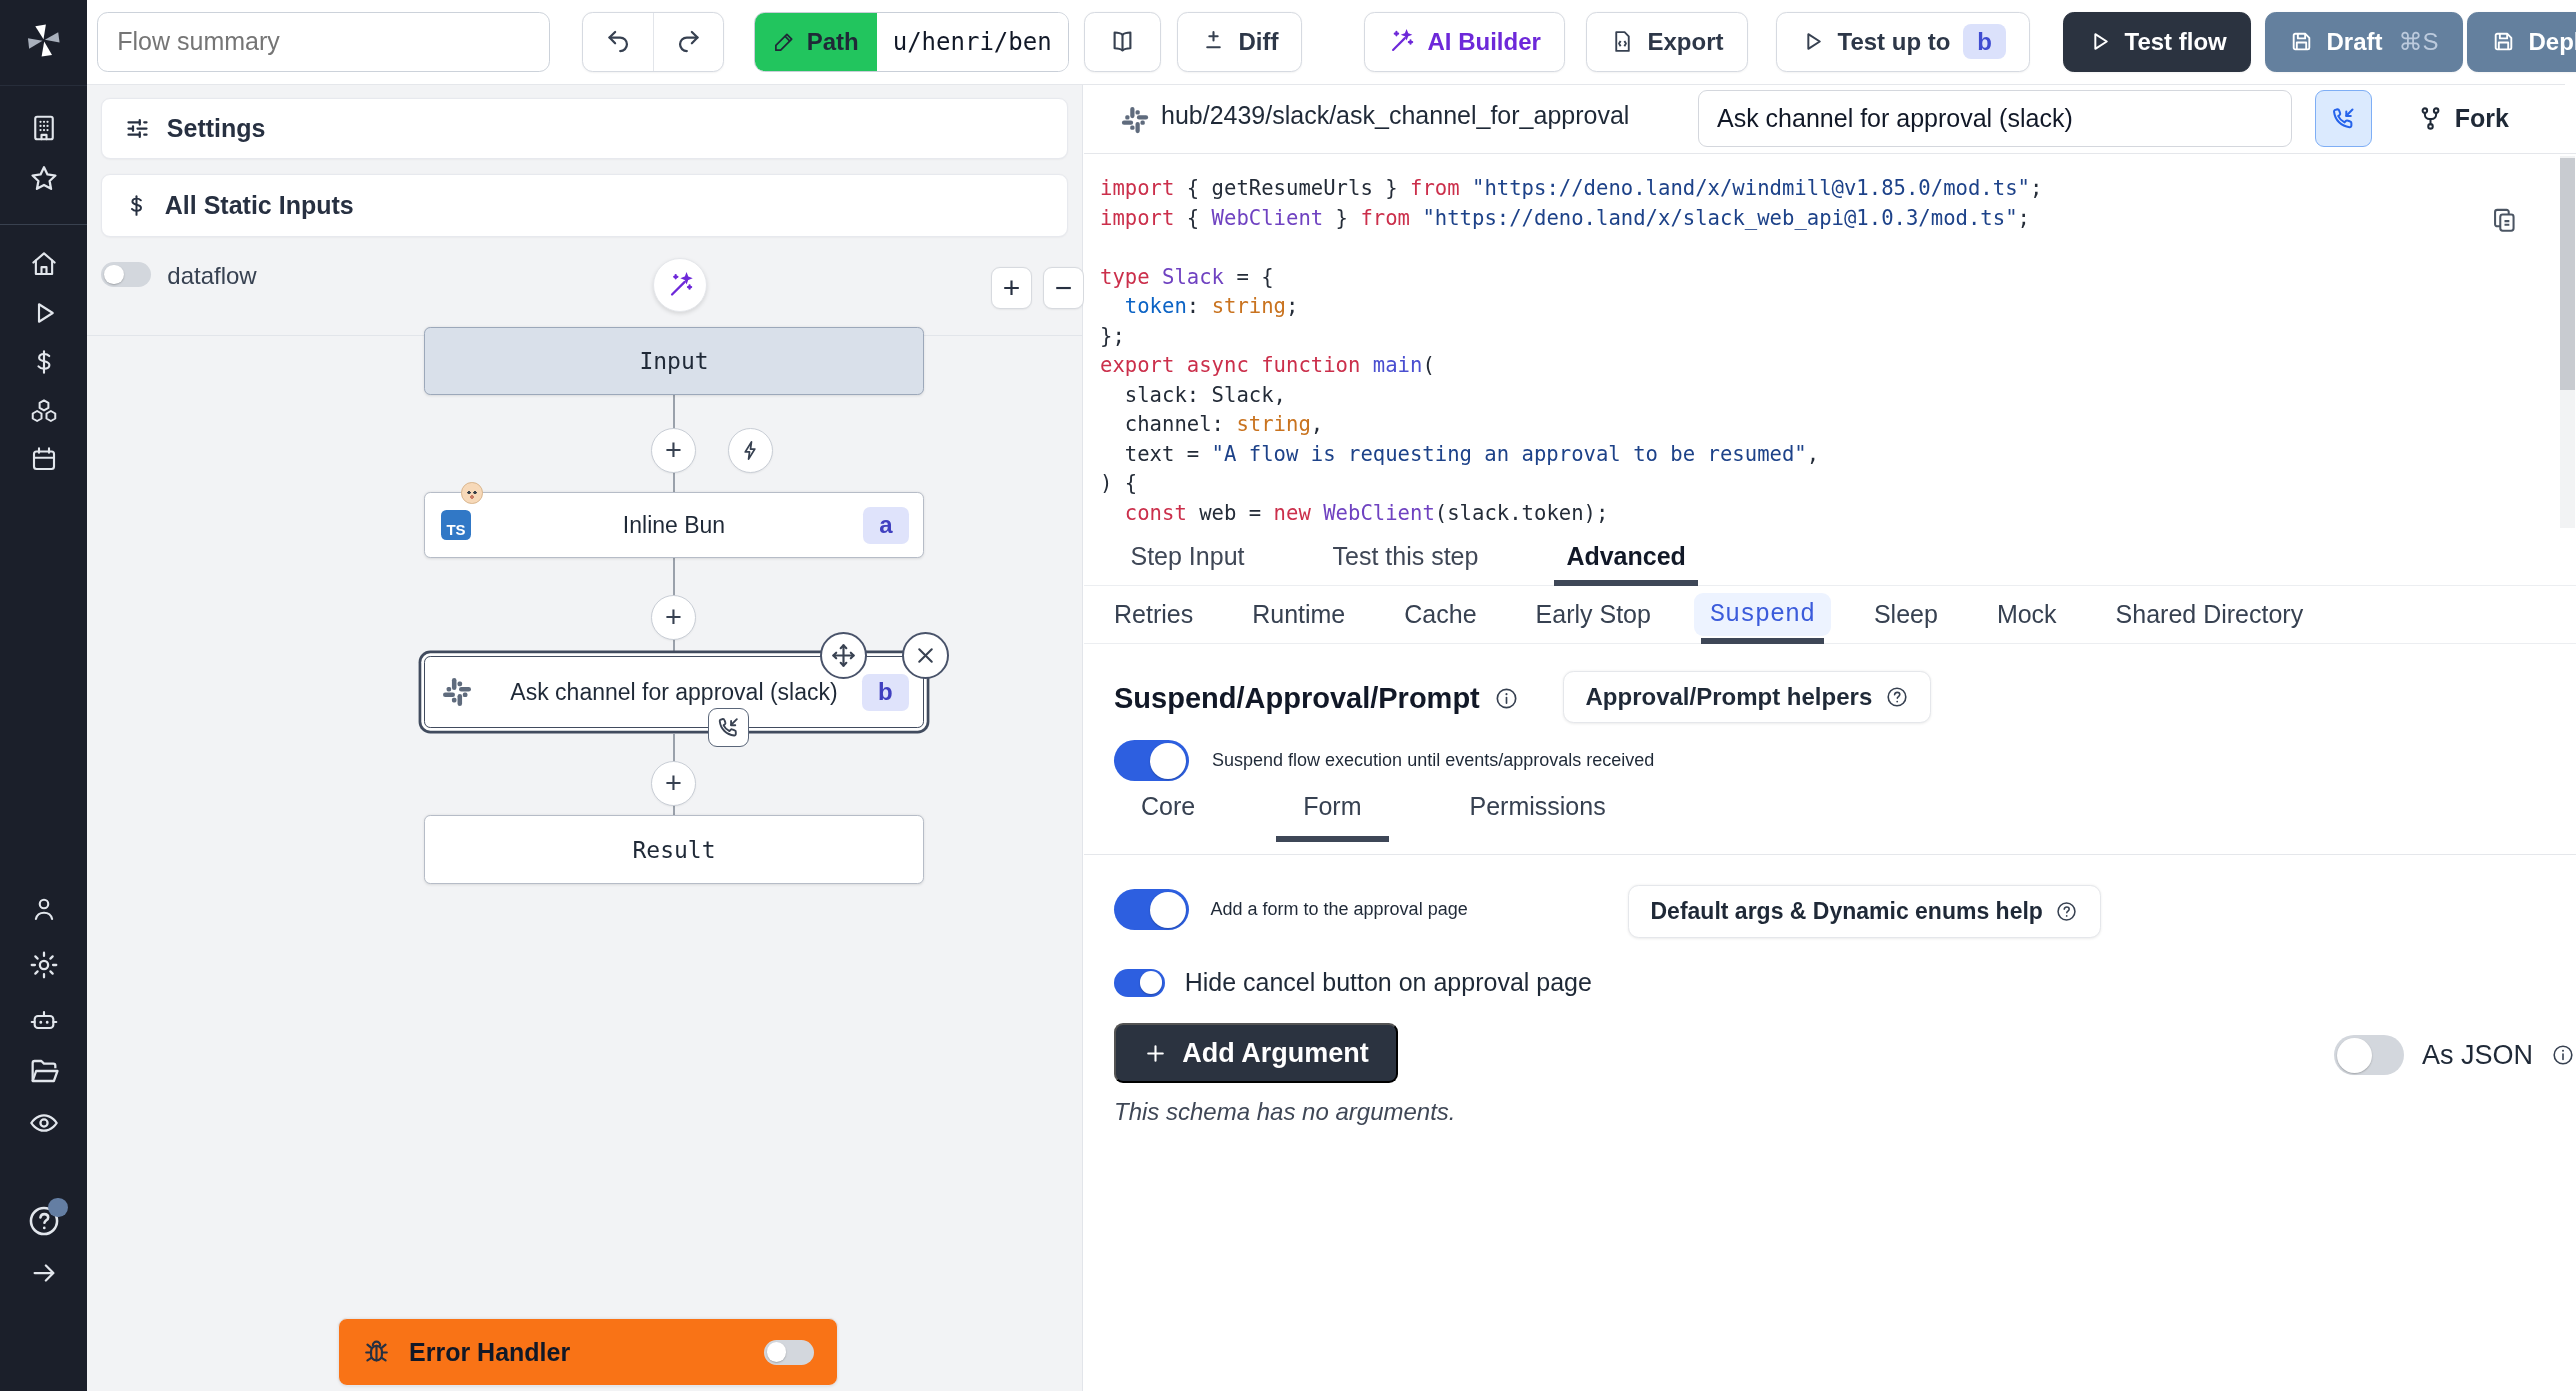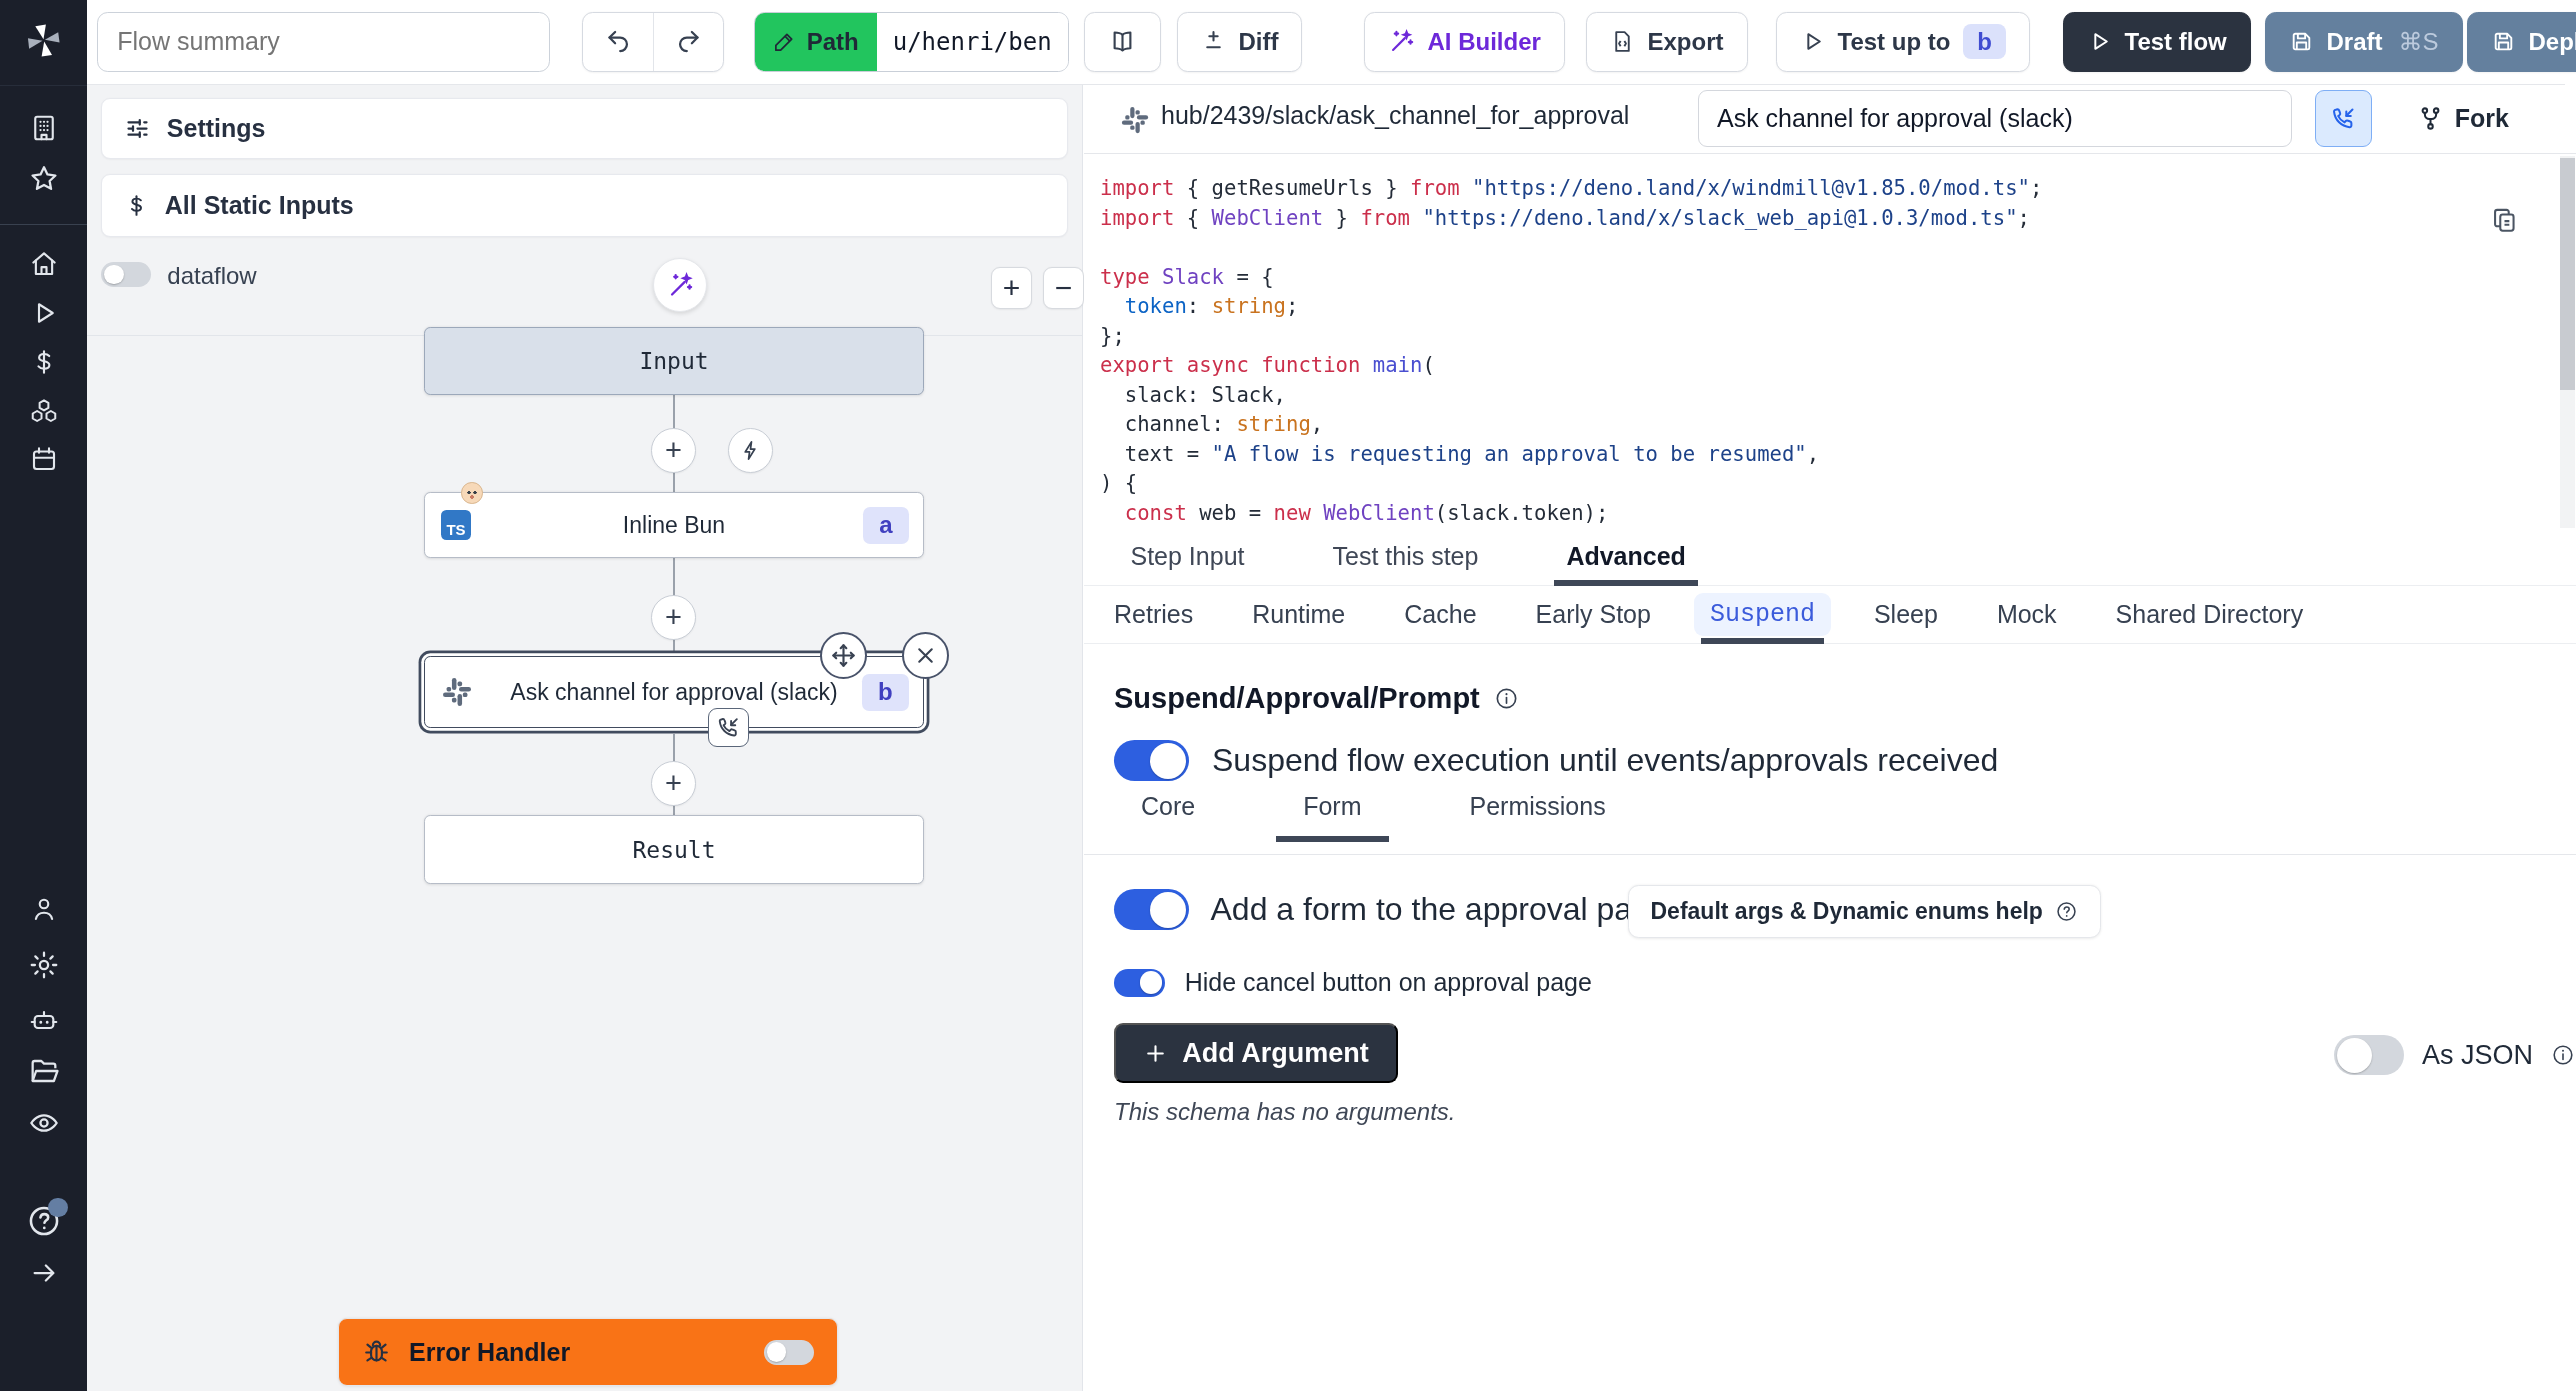--- a/index.html
+++ b/index.html
@@ -108,21 +108,21 @@
   .subtabs-row { position:absolute; left:0; top:501px; width:1492px; height:58px; border-bottom:1.8px solid #eceef1; display:flex; align-items:center; gap:59px; padding-left:30px; }
   .subtab { font-size:25px; color:#374151; cursor:pointer; position:relative; height:58px; display:flex; align-items:center; }
   .subtab.active { color:#3b5bdb; }
   .subtab.active .pill { background:#edf3ff; border-radius:9px; padding:7.2px 16px; margin:0 -16px;font-family:Liberation Mono, monospace; }
   .subtab.active::after { content:""; position:absolute; left:-9px; right:-9px; bottom:0; height:5.4px; background:#3e4757; }
 
   .sec-heading { position:absolute; left:30px; top:597px; font-size:29px; font-weight:bold; color:#111827; display:flex; align-items:center; gap:14.3px; }
   .helpers-btn { position:absolute; left:479px; top:586px; height:52px; display:flex; align-items:center; gap:12.5px; background:#fff;
                  border:1.8px solid #e5e7eb; border-radius:10.7px; font-size:24px; font-weight:bold; color:#1f2937; padding:0 21.5px;
                  box-shadow:0 0.9px 2.7px rgba(0,0,0,.08); cursor:pointer; }
-  .row-label { font-size:32px; color:#1f2937; }
+  .row-label { font-size:18px; color:#1f2937; }
   .formtabs { position:absolute; left:30px; top:707px; display:flex; gap:54px; }
   .formtab { font-size:25px; color:#374151; cursor:pointer; padding:0 27px 19.7px; position:relative; }
   .formtab.active::after { content:""; position:absolute; left:0; right:0; bottom:-1.8px; height:6.3px; background:#3e4757; }
   .form-divider { position:absolute; left:0; top:769px; width:1492px; border-top:1.8px solid #e5e7eb; }
   .help2-btn { position:absolute; left:544px; top:800px; height:53px; display:flex; align-items:center; gap:12.5px; background:#fff;
                border:1.8px solid #e5e7eb; border-radius:10.7px; font-size:23px; font-weight:bold; color:#1f2937; padding:0 21.5px;
                box-shadow:0 0.9px 2.7px rgba(0,0,0,.08); cursor:pointer; }
   .add-arg-btn { position:absolute; left:30px; top:938px; height:60px; background:#2b3340; border-radius:9px; color:#fff;
                  font-size:27px; font-weight:bold; display:flex; align-items:center; gap:14.3px; padding:0 27px; cursor:pointer; }
   .asjson { position:absolute; left:1250px; top:950px; display:flex; align-items:center; gap:18px; }
@@ -572,20 +572,28 @@
     </div>
 
     <div class="sec-heading">
       <span>Suspend/Approval/Prompt</span>
       <svg class="ic" width="25" height="25" viewBox="0 0 24 24" fill="none" stroke="#374151" stroke-width="1.6" stroke-linecap="round">
         <circle cx="12" cy="12" r="8.8"></circle>
           <path d="M12 11v5.5"></path>
           <circle cx="12" cy="7.8" r="1" fill="#374151" stroke="none"></circle>
       </svg>
     </div>
+    <button class="helpers-btn">
+      <span>Approval/Prompt helpers</span>
+      <svg class="ic" width="24" height="24" viewBox="0 0 24 24" fill="none" stroke="#374151" stroke-width="1.6" stroke-linecap="round">
+        <circle cx="12" cy="12" r="8.8"></circle>
+          <path d="M9.6 9.6c.3-1.4 1.3-2.2 2.6-2.2 1.5 0 2.6.9 2.6 2.2 0 1.8-2.3 2-2.5 3.6"></path>
+          <circle cx="12.2" cy="16.6" r=".9" fill="#374151" stroke="none"></circle>
+      </svg>
+    </button>
 
     <div style="position:absolute; left:30px; top:655px; display:flex; align-items:center; gap:23px;">
       <div class="toggle t-lg t-on">
           <span class="knob knob-r"></span>
         </div>
       <span class="row-label">Suspend flow execution until events/approvals received</span>
     </div>
 
     <div class="formtabs">
       <div class="formtab"><span>Core</span></div>

